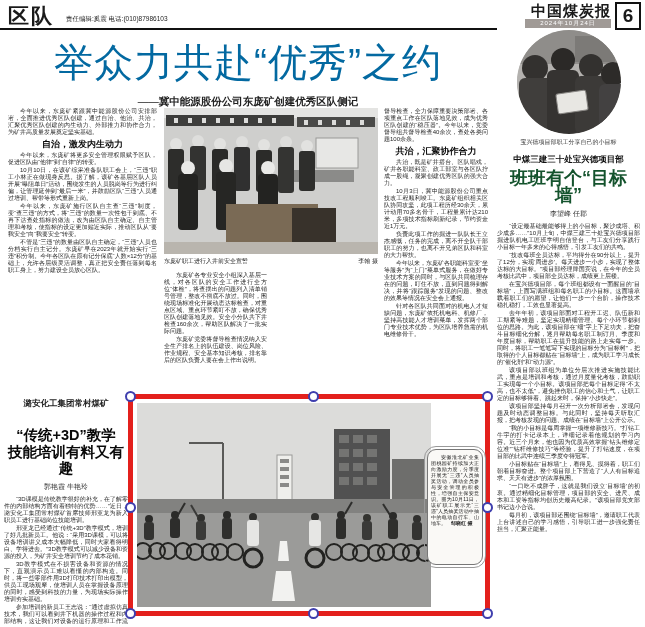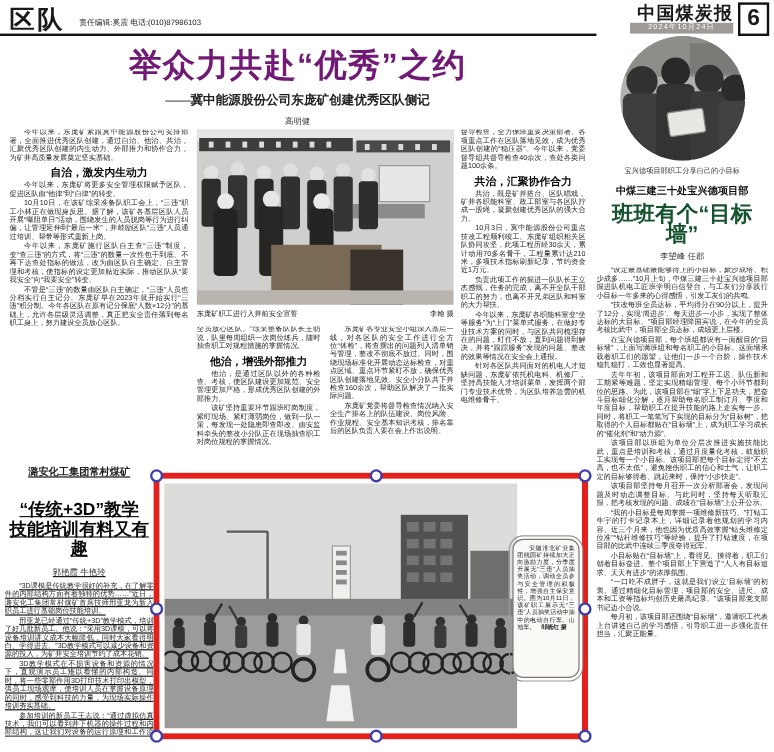--- a/index.html
+++ b/index.html
@@ -12,36 +12,36 @@
   
   .hdr-rule { position:absolute; left:0; top:28px; width:497px; height:2px; background:#111; }
   .section-name { position:absolute; left:8px; top:2px; font-size:21px; font-weight:900; letter-spacing:2px; }
   .editor-line { position:absolute; left:66px; top:15px; font-size:6.5px; color:#222; }
   .masthead { position:absolute; left:497px; top:0; width:148px; height:34px; }
   .masthead-name { position:absolute; right:34px; top:2px; font-family:"Liberation Serif", serif; font-weight:900; font-size:15px; letter-spacing:1px; }
   .masthead-date { position:absolute; right:34px; top:19px; width:86px; height:9px; background:#a09a96; color:#fff; font-size:6px; text-align:center; line-height:9px; letter-spacing:1px; }
   .page-num { position:absolute; right:4px; top:2px; width:26px; height:28px; border:2px solid #111; font-size:19px; font-weight:700; text-align:center; line-height:24px; }
   
   .headline-wrap { position:absolute; left:8px; top:36px; width:480px; text-align:center; }
-  .headline { font-size:27px; font-weight:700; letter-spacing:1px; color:#701a75; }
+  .headline { font-size:39px; font-weight:400; letter-spacing:1px; color:#0369a1; }
   .subtitle { margin-top:5px; font-family:"Liberation Serif", serif; font-size:10.5px; font-weight:700; color:#222; }
   .byline-main { margin-top:5px; font-size:7px; color:#333; }
   
   .bt { font-size:6px; line-height:7px; text-align:justify; color:#262626; }
   .bt p { text-indent:2em; margin-bottom:1px; }
   .sec-h { font-size:9px; font-weight:700; text-align:center; margin:5px 0 4px; color:#090909; }
   .col1 { position:absolute; left:8px; top:108px; width:149px; height:284px; overflow:hidden; }
   .midzone { position:absolute; left:164px; top:108px; width:214px; }
   .photo1-frame { width:214px; height:146px; background:#cfcfcd; overflow:hidden; }
   .cap-row { display:flex; justify-content:space-between; margin-top:3px; font-size:6px; color:#222; }
   .subcols { display:flex; gap:8px; margin-top:6px; }
   .subcol { width:103px; height:118px; overflow:hidden; }
   .col3 { position:absolute; left:384px; top:108px; width:104px; height:284px; overflow:hidden; }
   
-  .bl { position:absolute; left:4px; top:388px; width:124px; height:226px; overflow:hidden;text-decoration:underline; }
+  .bl { position:absolute; left:4px; top:398px; width:124px; height:226px; overflow:hidden; }
   .bl-kicker { font-family:"Liberation Serif", serif; font-size:8.5px; font-weight:700; text-align:center; color:#222; }
   .bl-headline { font-size:14.5px; font-weight:900; text-align:center; line-height:16.5px; margin-top:17px; color:#090909; }
   .bl-byline { font-size:7px; text-align:center; margin:5px 0 4px; color:#333; }
   
   .sb { position:absolute; left:497px; top:26px; width:143px; height:584px; overflow:hidden; }
   .sb-photo { width:104px; height:104px; border-radius:50%; overflow:hidden; margin:4px auto 0; background:#b5b3b0; }
   .sb-cap { font-family:"Liberation Serif", serif; font-size:6px; text-align:center; margin-top:4px; color:#333; }
   .sb-kicker { font-family:"Liberation Serif", serif; font-size:8.5px; font-weight:700; text-align:center; margin-top:7px; color:#111; }
   .sb-headline { font-size:18px; font-weight:900; text-align:center; line-height:17px; margin-top:4px; color:#14532d; }
   .sb-byline { font-size:7px; text-align:center; margin:5px 0 4px; color:#333; }
@@ -141,26 +141,20 @@
         <rect x="128" y="100" width="44" height="46" fill="#38322b"></rect>
         <rect x="0" y="134" width="214" height="12" fill="#b9b5ae"></rect>
       </svg>
     </div>
     <div class="cap-row">
       <span>东庞矿职工进行入井前安全宣誓</span>
       <span>李翰  摄</span>
     </div>
     <div class="subcols">
       <div class="subcol bt">
-        <p style="text-indent:0">全员放心区队。”综采整备队队长王昉说，队里每周组织一次岗位练兵，随时抽查职工对规程措施的掌握情况。</p>
-        <div class="sec-h">他治，增强外部推力</div>
-        <p>他治，是通过区队以外的各种检查、考核，使区队建设更加规范、安全管理更加严格，形成优秀区队创建的外部推力。</p>
-        <p>该矿坚持重要环节跟班盯岗制度，紧盯现场、紧盯薄弱岗位，做到一队一策，每发现一处隐患即查即改。由安监科牵头的整改小分队正在现场抽查职工对岗位规程的掌握情况。</p>
-      </div>
-      <div class="subcol bt">
         <p>东庞矿各专业安全小组深入基层一线，对各区队的安全工作进行全方位“体检”，将查摆出的问题列入清单销号管理，整改不彻底不放过。同时，围绕现场标准化开展动态达标检查，对重点区域、重点环节紧盯不放，确保优秀区队创建落地见效。安全小分队共下井检查160余次，帮助区队解决了一批实际问题。</p>
         <p>东庞矿党委将督导检查情况纳入安全生产排名上的队伍建设、岗位风险、作业规程、安全基本知识考核，排名靠后的区队负责人要在会上作出说明。</p>
       </div>
     </div>
   </div>
 
   <div class="col3 bt">
     <p style="text-indent:0">督导检查，全力保障重要决策部署、各项重点工作在区队落地见效，成为优秀区队创建的“稳压器”。今年以来，党委督导组共督导检查40余次，查处各类问题100余条。</p>
     <div class="sec-h">共治，汇聚协作合力</div>
     <p>共治，既是矿井搭台、区队唱戏，矿井各职能科室、政工部室与各区队拧成一股绳，凝聚创建优秀区队的强大合力。</p>

